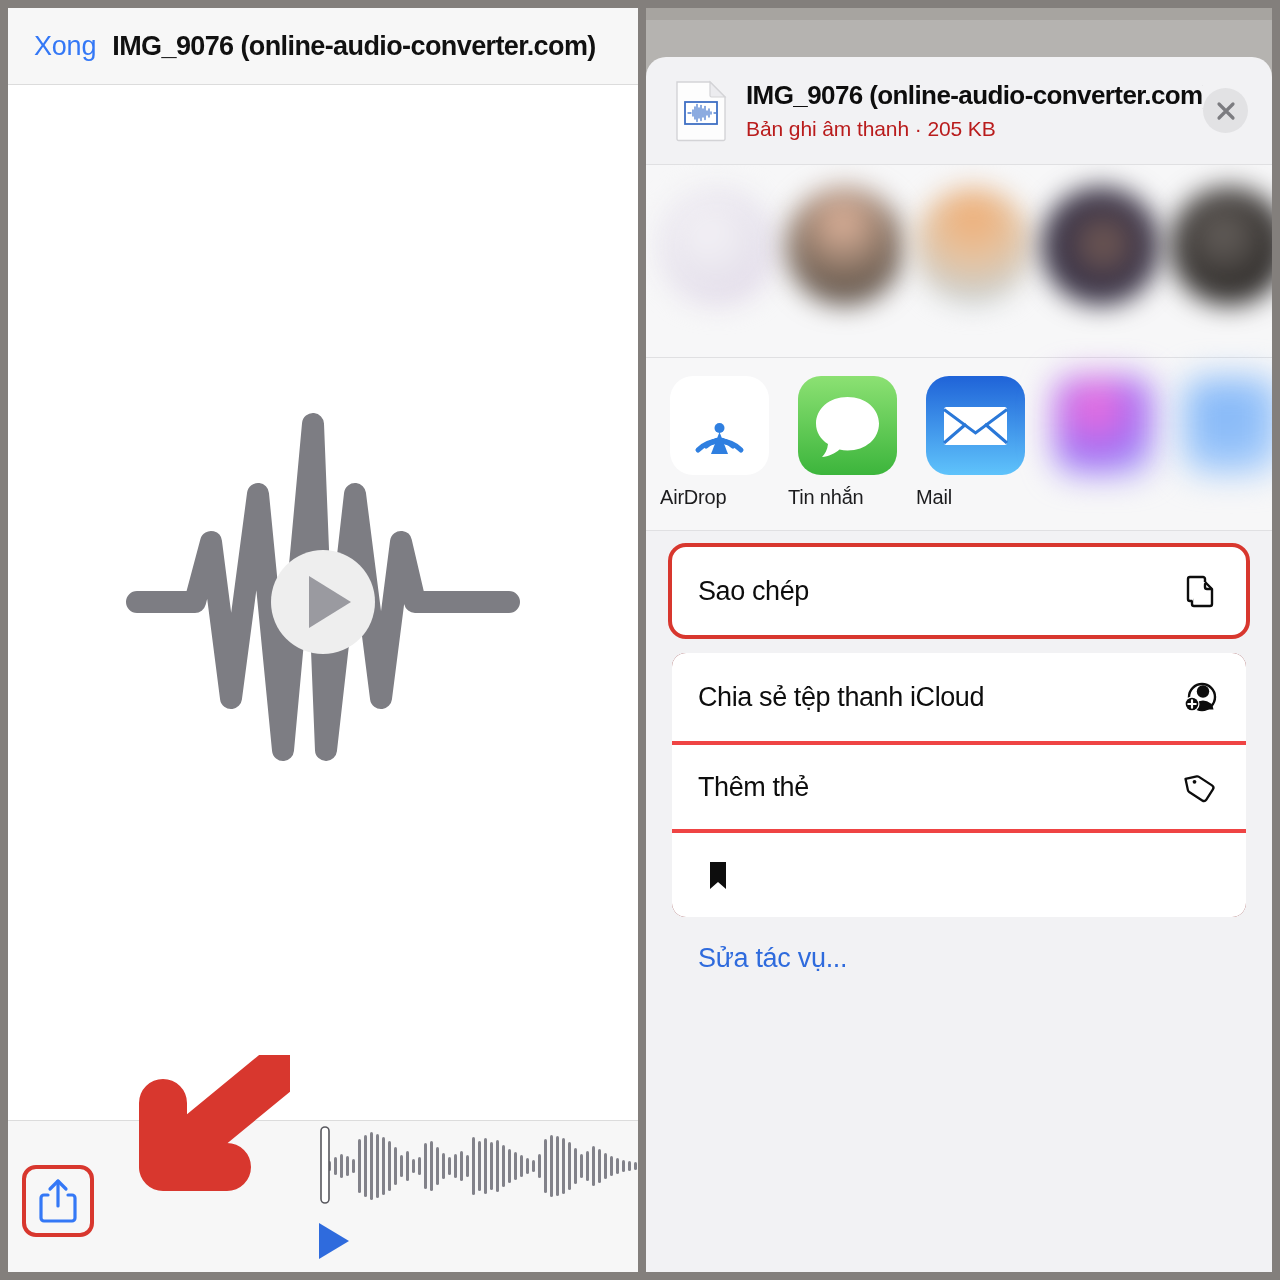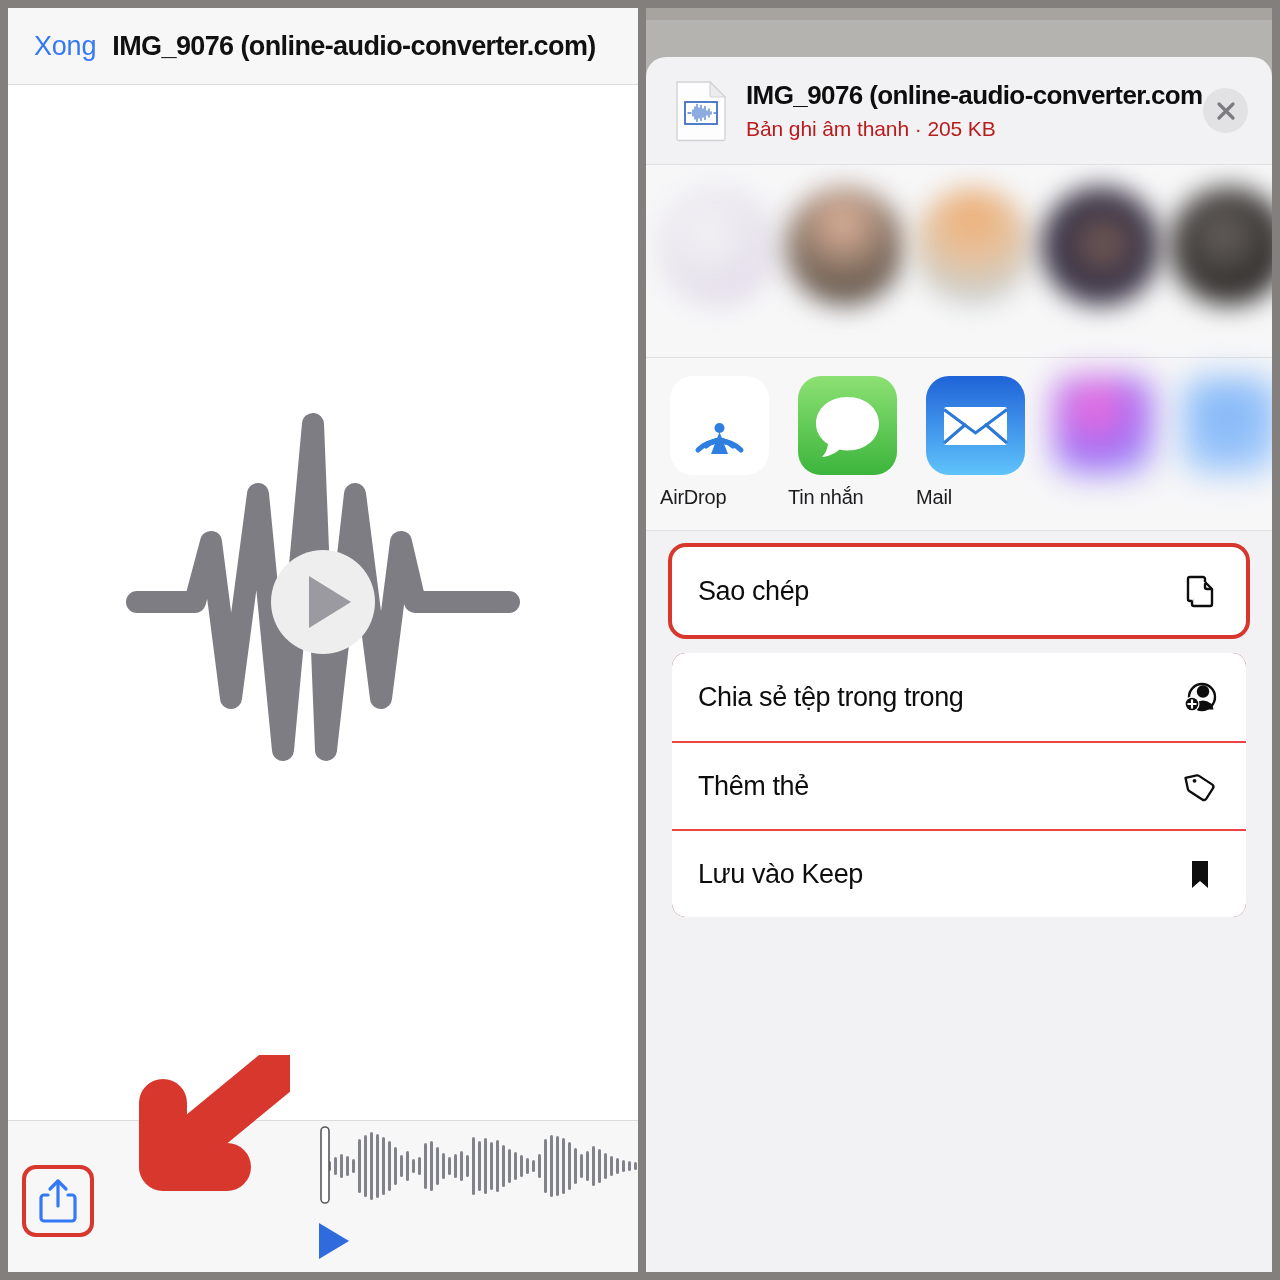--- a/index.html
+++ b/index.html
@@ -135,21 +135,21 @@
   .group{
     background:#7f1d1d;border-radius:14px;overflow:hidden;
   }
   .group.hl{
     outline:4px solid #d8372e;outline-offset:0;border-radius:14px;
   }
   .row{
     height:88px;display:flex;align-items:center;padding:0 26px;
     box-sizing:border-box;cursor:pointer;background:#fff;
   }
-  .row + .row{border-top:2px solid #ef4444;}
+  .row + .row{border-top:4px solid #ef4444;}
   .row .lbl{
     flex:1 1 auto;font-size:27px;color:#0d0d0d;letter-spacing:-0.4px;
   }
   .row .ric{flex:0 0 auto;width:40px;height:40px;display:flex;align-items:center;justify-content:center;}
   .gap{height:18px;}
   .edit-link{
     padding:26px 26px 0 26px;font-size:27px;color:#2f6bdd;letter-spacing:-0.3px;
     cursor:pointer;
   }
 </style>
@@ -388,21 +388,21 @@
                 <path d="M24 10 V7 a2 2 0 0 0 -2 -2 H9 a2 2 0 0 0 -2 2 v20 a2 2 0 0 0 2 2 h2" fill="#fff" stroke="#0d0d0d" stroke-width="2.4" stroke-linejoin="round"></path>
               </svg>
             </span>
           </div>
         </div>
 
         <div class="gap"></div>
 
         <div class="group">
           <div class="row">
-            <span class="lbl">Chia sẻ tệp trong trong</span>
+            <span class="lbl">Chia sẻ tệp thanh iCloud</span>
             <span class="ric">
               <svg width="38" height="38" viewBox="0 0 38 38">
                 <circle cx="22" cy="13.5" r="6.2" fill="#0d0d0d"></circle>
                 <path d="M11.5 31.5 a10.5 9 0 0 1 21 0 Z" fill="#0d0d0d"></path>
                 <circle cx="21" cy="19" r="13" fill="none" stroke="#0d0d0d" stroke-width="2.4"></circle>
                 <circle cx="11" cy="26" r="7.5" fill="#ffffff"></circle>
                 <circle cx="11" cy="26" r="6.3" fill="#0d0d0d"></circle>
                 <path d="M11 22.3 V29.7 M7.3 26 H14.7" stroke="#ffffff" stroke-width="2.2" stroke-linecap="round"></path>
               </svg>
             </span>
@@ -410,26 +410,26 @@
           <div class="row">
             <span class="lbl">Thêm thẻ</span>
             <span class="ric">
               <svg width="38" height="38" viewBox="0 0 38 38">
                 <path d="M6.5 8 h11.5 a3 3 0 0 1 2.1 .9 l11 11 a3 3 0 0 1 0 4.2 l-8.5 8.5 a3 3 0 0 1 -4.2 0 l-11 -11 A3 3 0 0 1 6.5 19.5 Z" transform="rotate(-12 19 19)" fill="none" stroke="#0d0d0d" stroke-width="2.3" stroke-linejoin="round"></path>
                 <circle cx="13.5" cy="13.8" r="1.9" fill="#0d0d0d"></circle>
               </svg>
             </span>
           </div>
           <div class="row">
-            <span class="lbl">Lưu vào Keep</span>
             <span class="ric">
               <svg width="38" height="38" viewBox="0 0 38 38">
                 <path d="M11 6 h16 v27 l-8 -7 l-8 7 Z" fill="#0d0d0d"></path>
               </svg>
             </span>
           </div>
         </div>
 
+        <div class="edit-link">Sửa tác vụ...</div>
       </div>
 
     </div>
   </div>
 </div>
 
 </body></html>

